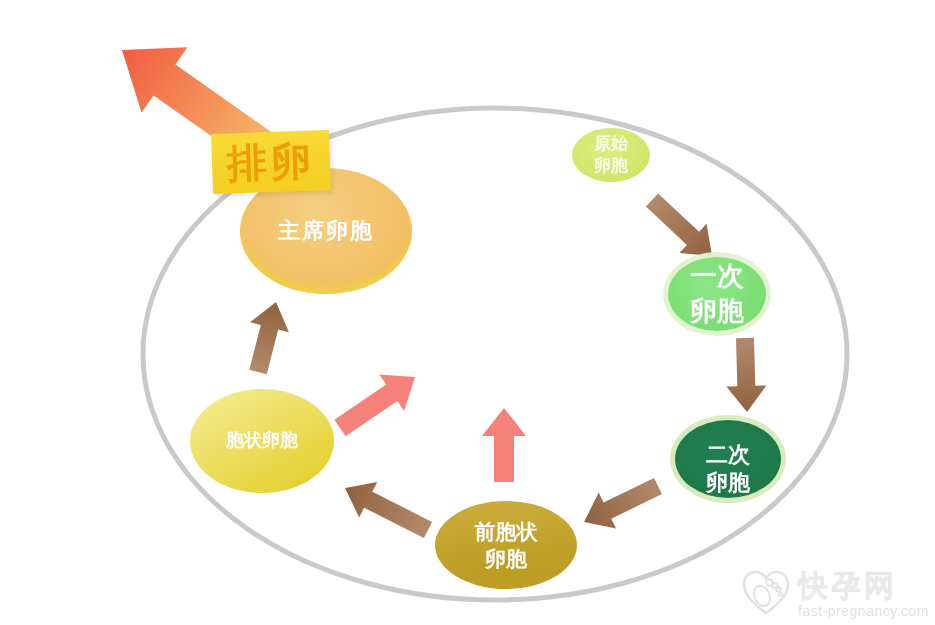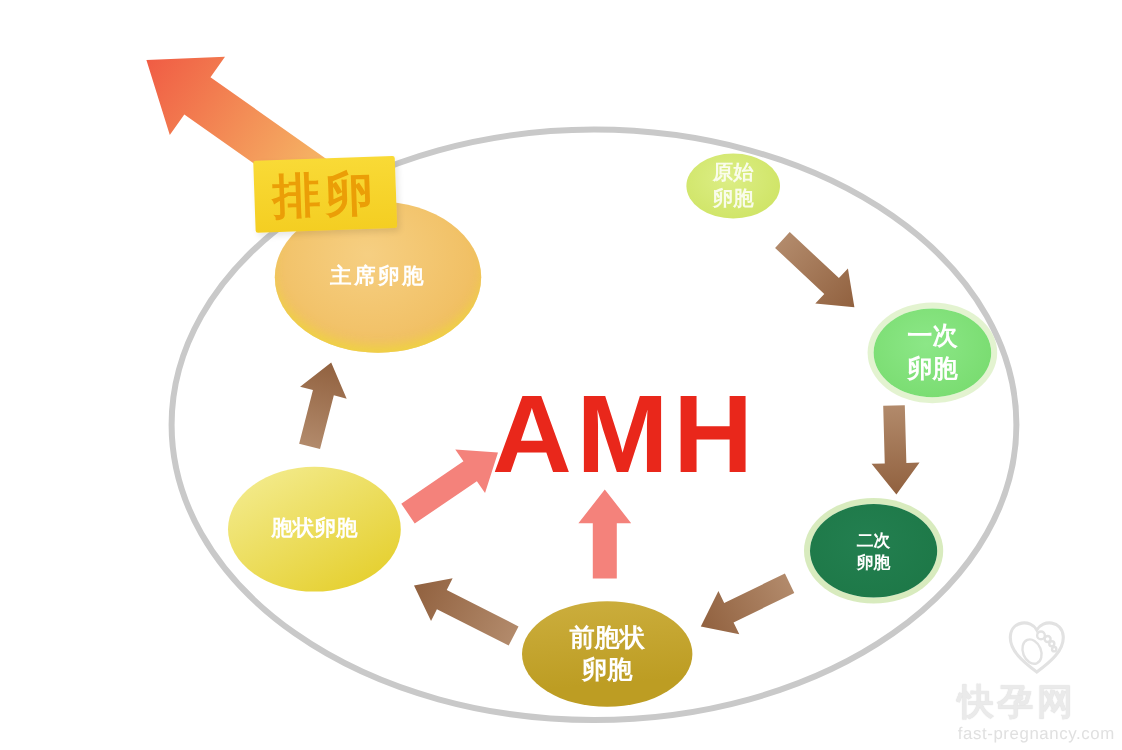--- a/index.html
+++ b/index.html
@@ -11,38 +11,39 @@
 
   
   .stage {
     position:absolute; border-radius:50%;
     display:flex; align-items:center; justify-content:center;
     color:#ffffff; font-weight:bold; text-align:center;
   }
   .stage-label { white-space:pre-line; line-height:1.3; }
 
   .stage.dominant {
-    left:229px; top:168px; width:172px; height:126px; font-size:18px; letter-spacing:2px;
+    left:240px; top:168px; width:172px; height:126px; font-size:22px; letter-spacing:2px;
     background: radial-gradient(ellipse at 45% 35%, #f6cf82 0%, #f0bd5f 78%);
     box-shadow: inset 0 -8px 10px -3px rgba(238,213,62,0.9);
   }
   .stage.primordial {
     left:572px; top:128px; width:78px; height:54px; font-size:17px;
     color:rgba(255,255,255,0.85);
     background: radial-gradient(ellipse at 45% 38%, #dcee86 0%, #cfe465 80%);
   }
   .stage.primary {
-    left:728px; top:257px; width:98px; height:74px; font-size:21px;
+    left:668px; top:257px; width:98px; height:74px; font-size:27px;
     background: radial-gradient(ellipse at 45% 40%, #8ce787 0%, #79dc70 80%);
     box-shadow: 0 0 0 5px rgba(225,242,206,0.95);
   }
   .stage.secondary {
-    left:675px; top:420px; width:106px; height:78px; font-size:14px;
+    left:675px; top:420px; width:106px; height:78px; font-size:22px;
     background: radial-gradient(ellipse at 45% 40%, #237f50 0%, #1d7847 82%);
     box-shadow: 0 0 0 5px rgba(214,234,186,0.95);
+    align-items: flex-end;
   }
   .stage.preantral {
     left:435px; top:501px; width:142px; height:88px; font-size:21px;
     background: linear-gradient(175deg, #ccae3e 0%, #bd9d23 75%);
   }
   .stage.antral {
     left:190px; top:389px; width:144px; height:104px; font-size:18px;
     background: linear-gradient(150deg, #f3eb8d 8%, #e6d134 85%);
   }
 
@@ -60,21 +61,21 @@
   
   .amh-title {
     position:absolute; left:410px; top:316px;
     font-size:92px; font-weight:bold; line-height:1; letter-spacing:4px;
     color:#e9271b;
   }
 
   
   .watermark {
     position:absolute; right:6px; bottom:6px;
-    display:flex; align-items:center; gap:5px;flex-direction:column;
+    display:flex; align-items:flex-end; gap:5px;
   }
   .wm-text { display:flex; flex-direction:column; align-items:flex-start; }
   .wm-name {
     font-size:30px; font-weight:bold; letter-spacing:3px;
     color:#eaeaea; text-shadow:0 0 1px #d6d6d6; line-height:1;
   }
   .wm-url { font-size:14px; color:#e0e0e0; letter-spacing:0.5px; margin-top:2px; }
 </style>
 </head>
 <body>
@@ -154,21 +155,20 @@
   </div>
 
   <div class="stage antral">
     <span class="stage-label">胞状卵胞</span>
   </div>
 
   <div class="ovulation-box">
     <span>排卵</span>
   </div>
 
-  <div class="amh-title">AMH</div>
 
   <div class="watermark">
     <svg width="54" height="54" viewBox="0 0 54 54">
       <path d="M27 13 C22 4 6 5 5 18 C4 30 16 40 27 48 C38 40 50 30 49 18 C48 5 32 4 27 13 Z" fill="none" stroke="#e2e2e2" stroke-width="2.6"></path>
       <g fill="none" stroke="#e2e2e2" stroke-width="2">
         <ellipse cx="23" cy="31" rx="7.5" ry="10.5" transform="rotate(-22 23 31)"></ellipse>
         <circle cx="30.5" cy="17.5" r="3.2"></circle>
         <circle cx="36" cy="20.5" r="2.5"></circle>
         <circle cx="39.5" cy="24.5" r="2.1"></circle>
         <circle cx="41.5" cy="29" r="1.8"></circle>

